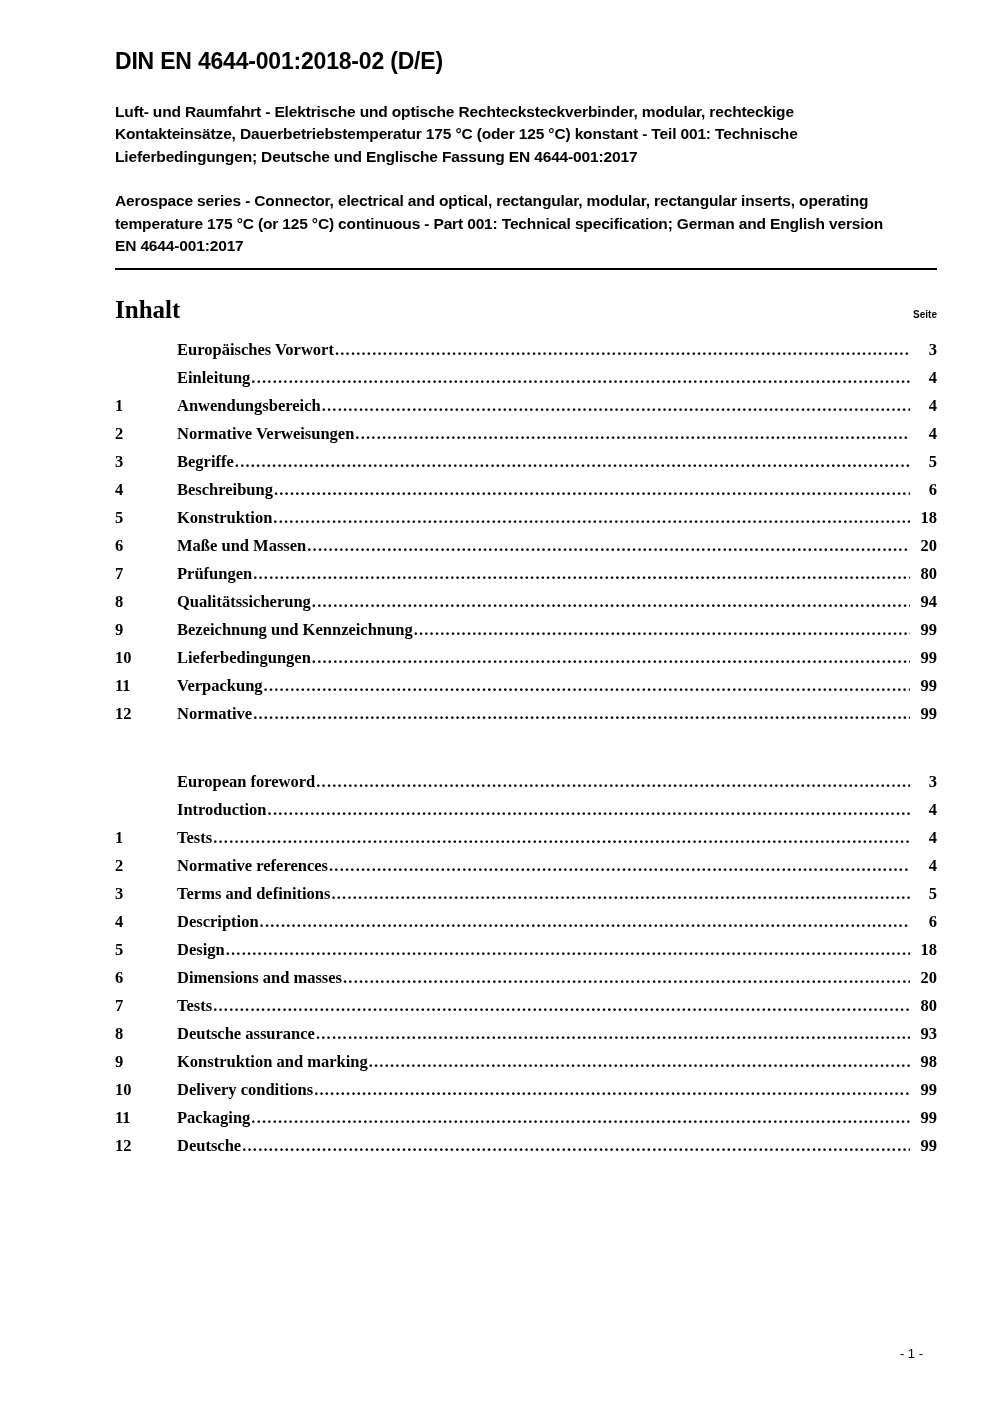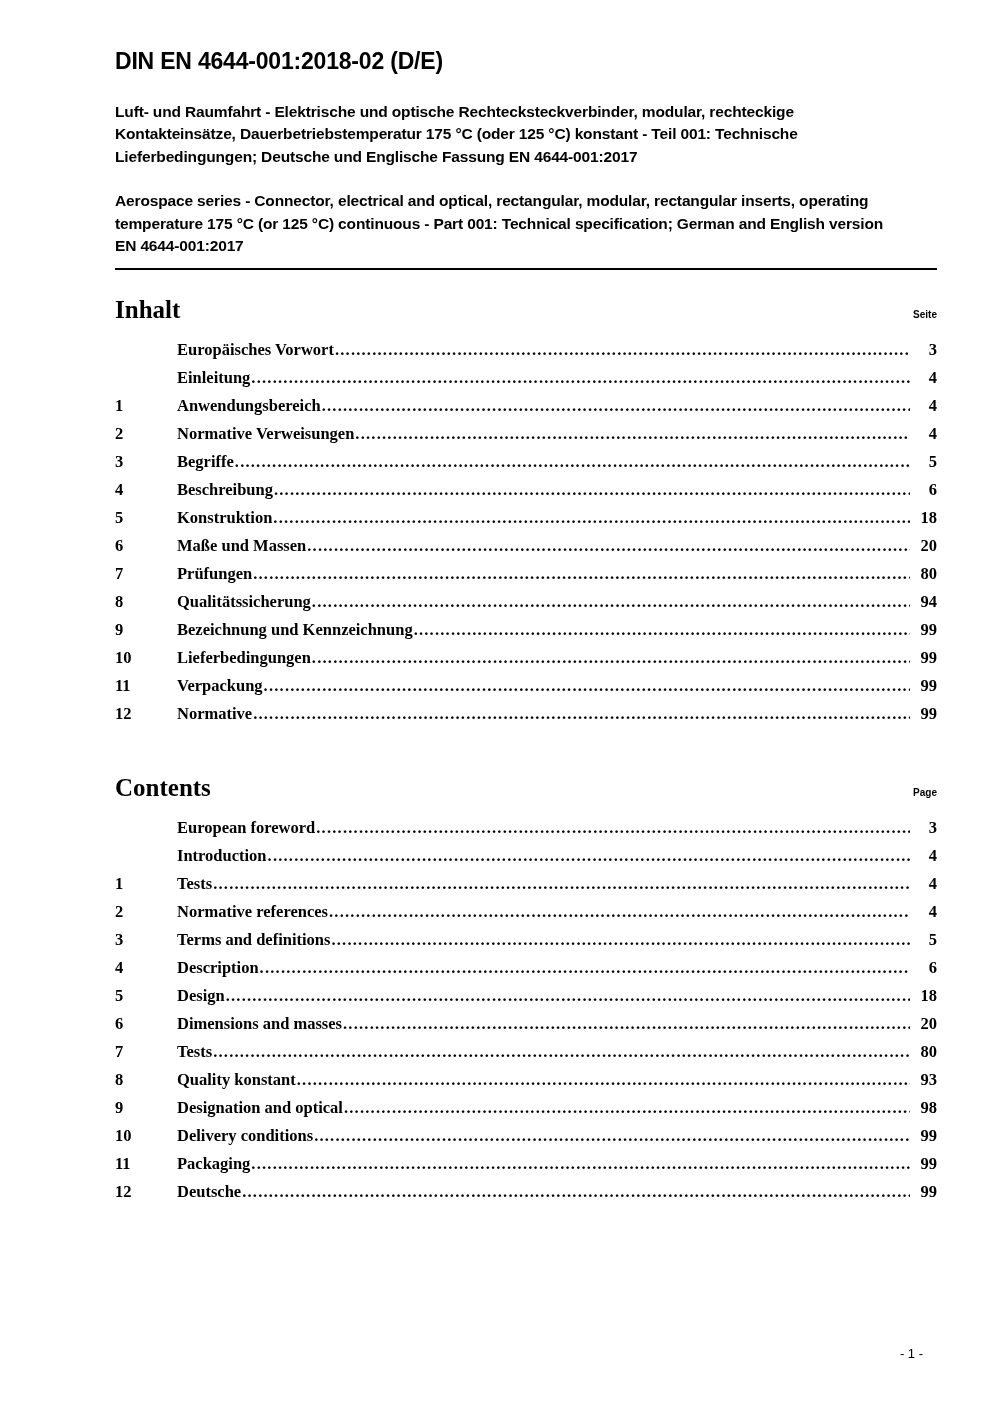--- a/index.html
+++ b/index.html
@@ -207,24 +207,20 @@
           <span class="label">Normative</span>
           <span class="dots"> ........................................................................................................................................................................................................</span>
           <span class="pg">99</span>
         </div>
       </div>
   </div>
 
   <div class="section-gap"></div>
 
   <div class="toc-section">
-    <div class="toc-head">
-      <span class="toc-title">Contents</span>
-      <span class="toc-pagelabel">Page</span>
-    </div>
     <div id="toc-en-rows">
         <div class="toc-row">
           <span class="num"></span>
           <span class="label">European foreword</span>
           <span class="dots"> ........................................................................................................................................................................................................</span>
           <span class="pg">3</span>
         </div>
         <div class="toc-row">
           <span class="num"></span>
           <span class="label">Introduction</span>
@@ -268,27 +264,27 @@
           <span class="pg">20</span>
         </div>
         <div class="toc-row">
           <span class="num">7</span>
           <span class="label">Tests</span>
           <span class="dots"> ........................................................................................................................................................................................................</span>
           <span class="pg">80</span>
         </div>
         <div class="toc-row">
           <span class="num">8</span>
-          <span class="label">Quality konstant</span>
+          <span class="label">Deutsche assurance</span>
           <span class="dots"> ........................................................................................................................................................................................................</span>
           <span class="pg">93</span>
         </div>
         <div class="toc-row">
           <span class="num">9</span>
-          <span class="label">Designation and optical</span>
+          <span class="label">Konstruktion and marking</span>
           <span class="dots"> ........................................................................................................................................................................................................</span>
           <span class="pg">98</span>
         </div>
         <div class="toc-row">
           <span class="num">10</span>
           <span class="label">Delivery conditions</span>
           <span class="dots"> ........................................................................................................................................................................................................</span>
           <span class="pg">99</span>
         </div>
         <div class="toc-row">

